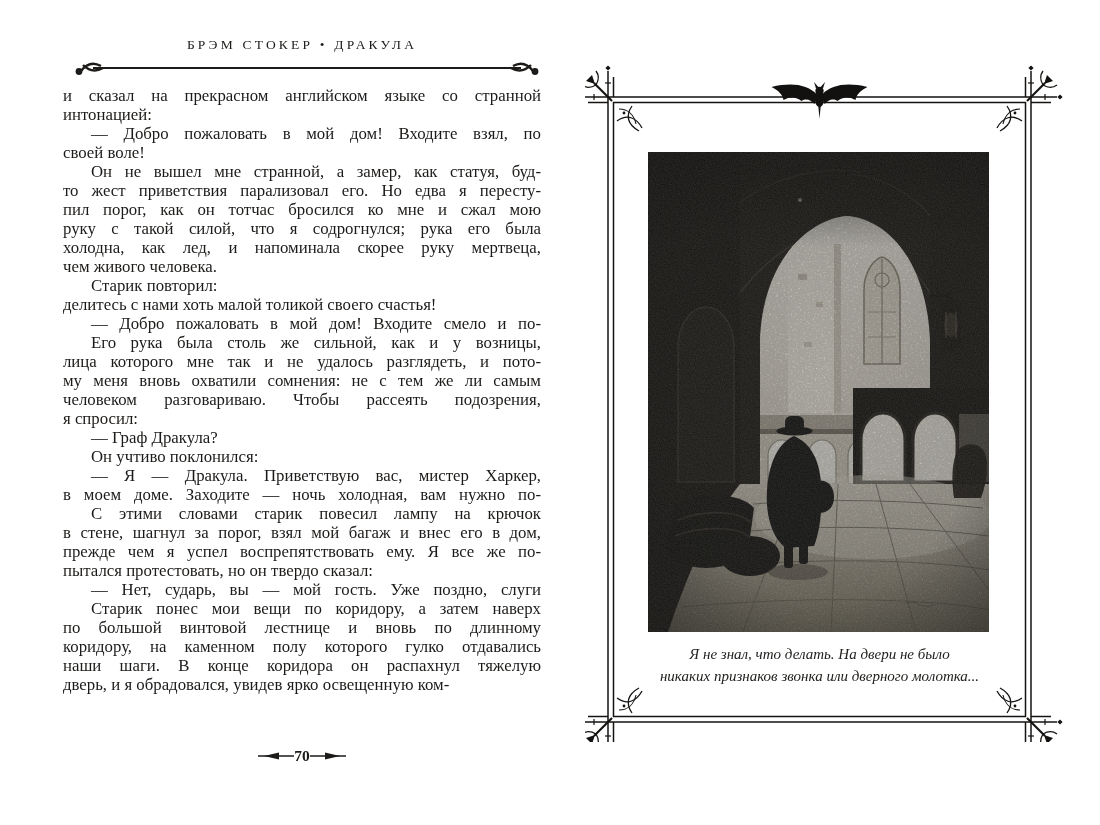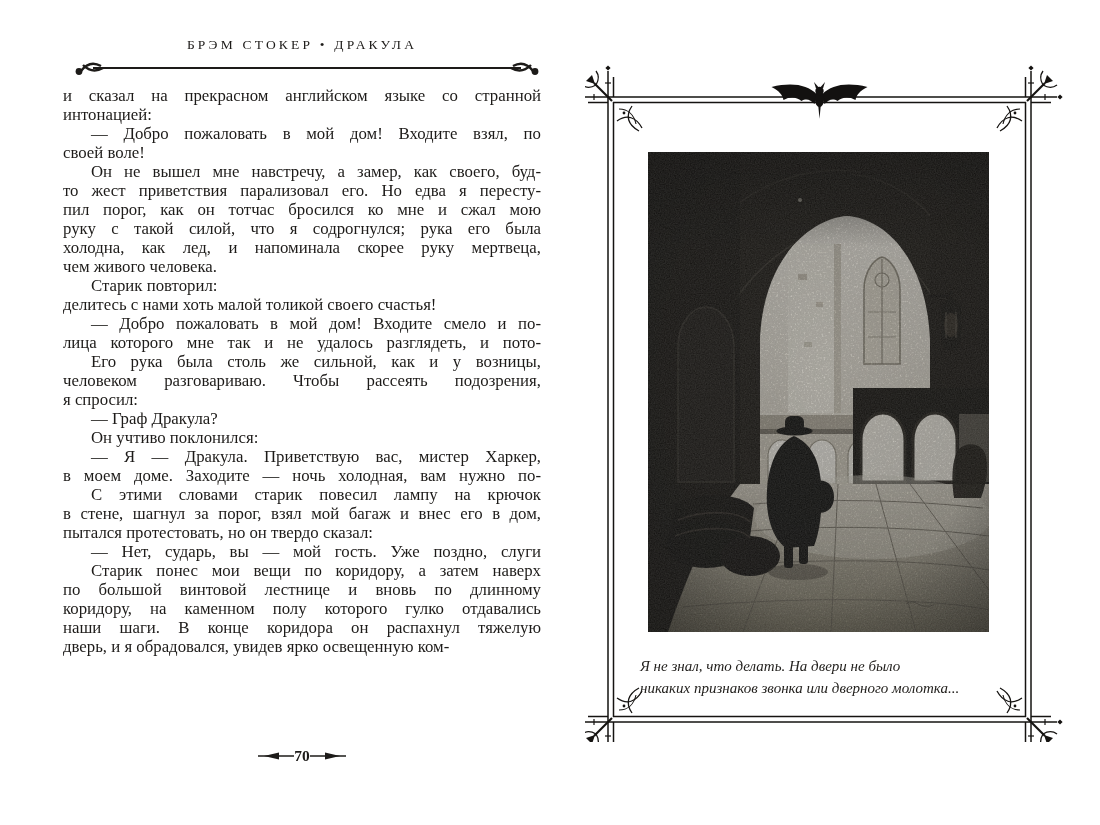--- a/index.html
+++ b/index.html
@@ -12,22 +12,22 @@
   .text-block{position:absolute;left:63px;top:86px;width:478px;font-size:16.8px;line-height:19px;}
   .para{margin:0;}
   .line{width:478px;}
   .line.jl{text-align:justify;text-align-last:justify;}
   .line.ind{text-indent:28px;}
   .folio{position:absolute;left:63px;top:747px;width:478px;display:flex;align-items:center;
     justify-content:center;font-size:15.5px;font-weight:600;}
   
   .frame-svg{position:absolute;left:585px;top:58px;}
   .illustration{position:absolute;left:648px;top:152px;}
-  .caption{position:absolute;left:640px;top:643px;width:359px;
-    font-style:italic;font-size:15px;line-height:22px;color:#23211e;margin-top:12px;}
+  .caption{position:absolute;left:640px;top:643px;width:359px;text-align:center;
+    font-style:italic;font-size:15px;line-height:22px;color:#23211e;}
 </style>
 </head>
 <body>
 
 <div class="stage">
 
   <div class="running-head">БРЭМ СТОКЕР • ДРАКУЛА</div>
 
   <svg class="head-rule" width="468" height="18" viewBox="0 0 468 18">
     <g stroke="#1d1b19" fill="none">
@@ -50,53 +50,55 @@
   <div class="text-block" id="text-block">
       <div class="para">
         <div class="line jl">и сказал на прекрасном английском языке со странной</div>
         <div class="line">интонацией:</div>
       </div>
       <div class="para">
         <div class="line jl ind">— Добро пожаловать в мой дом! Входите взял, по</div>
         <div class="line">своей воле!</div>
       </div>
       <div class="para">
-        <div class="line jl ind">Он не вышел мне навстречу, а замер, как своего, буд-</div>
+        <div class="line jl ind">Он не вышел мне странной, а замер, как статуя, буд-</div>
         <div class="line jl">то жест приветствия парализовал его. Но едва я пересту-</div>
         <div class="line jl">пил порог, как он тотчас бросился ко мне и сжал мою</div>
         <div class="line jl">руку с такой силой, что я содрогнулся; рука его была</div>
         <div class="line jl">холодна, как лед, и напоминала скорее руку мертвеца,</div>
         <div class="line">чем живого человека.</div>
       </div>
       <div class="para">
         <div class="line ind">Старик повторил:</div>
       </div>
       <div class="para">
         <div class="line">делитесь с нами хоть малой толикой своего счастья!</div>
         <div class="line jl ind">— Добро пожаловать в мой дом! Входите смело и по-</div>
       </div>
       <div class="para">
+        <div class="line jl ind">Его рука была столь же сильной, как и у возницы,</div>
         <div class="line jl">лица которого мне так и не удалось разглядеть, и пото-</div>
-        <div class="line jl ind">Его рука была столь же сильной, как и у возницы,</div>
+        <div class="line jl">му меня вновь охватили сомнения: не с тем же ли самым</div>
         <div class="line jl">человеком разговариваю. Чтобы рассеять подозрения,</div>
         <div class="line">я спросил:</div>
       </div>
       <div class="para">
         <div class="line ind">— Граф Дракула?</div>
       </div>
       <div class="para">
         <div class="line ind">Он учтиво поклонился:</div>
       </div>
       <div class="para">
         <div class="line jl ind">— Я — Дракула. Приветствую вас, мистер Харкер,</div>
         <div class="line jl">в моем доме. Заходите — ночь холодная, вам нужно по-</div>
       </div>
       <div class="para">
         <div class="line jl ind">С этими словами старик повесил лампу на крючок</div>
         <div class="line jl">в стене, шагнул за порог, взял мой багаж и внес его в дом,</div>
+        <div class="line jl">прежде чем я успел воспрепятствовать ему. Я все же по-</div>
         <div class="line">пытался протестовать, но он твердо сказал:</div>
       </div>
       <div class="para">
         <div class="line jl ind">— Нет, сударь, вы — мой гость. Уже поздно, слуги</div>
       </div>
       <div class="para">
         <div class="line jl ind">Старик понес мои вещи по коридору, а затем наверх</div>
         <div class="line jl">по большой винтовой лестнице и вновь по длинному</div>
         <div class="line jl">коридору, на каменном полу которого гулко отдавались</div>
         <div class="line jl">наши шаги. В конце коридора он распахнул тяжелую</div>

